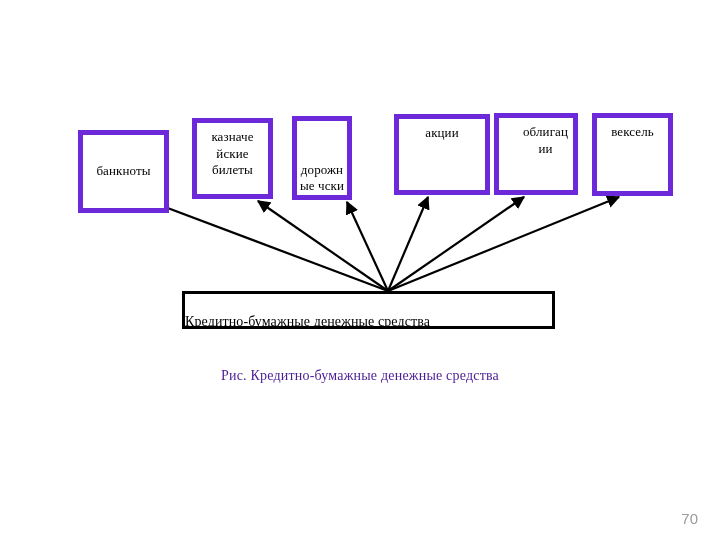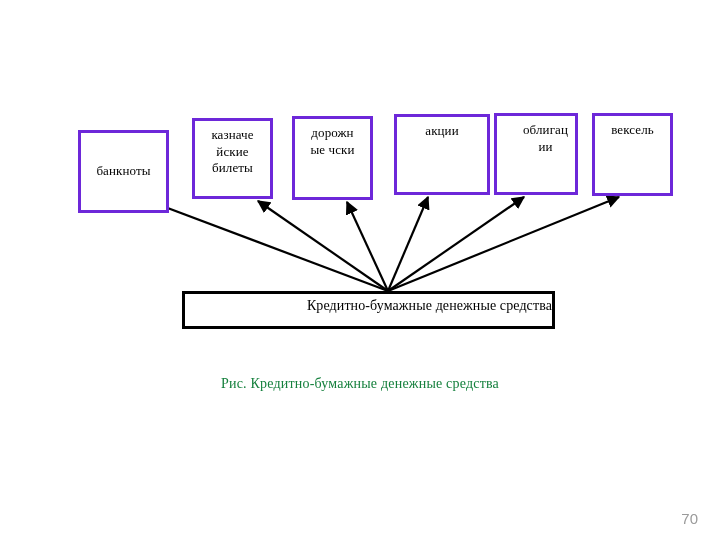--- a/index.html
+++ b/index.html
@@ -23,21 +23,21 @@
     position: absolute;
     left: 0;
     top: 0;
     width: 720px;
     height: 540px;
   }
   .node-box {
     position: absolute;
     box-sizing: border-box;
     background: #ffffff;
-    border: 3px solid #6d28d9;
+    border: 5px solid #6d28d9;
     display: flex;
     align-items: flex-start;
     justify-content: center;
     padding-top: 6px;
     z-index: 3;
   }
   .node-label {
     font-family: "Liberation Serif", "DejaVu Serif", serif;
     font-size: 13px;
     line-height: 1.28;
@@ -50,40 +50,40 @@
     align-items: center;
     padding-top: 0;
   }
   #root-box {
     position: absolute;
     box-sizing: border-box;
     background: #ffffff;
     border: 3px solid #000000;
     display: flex;
     align-items: flex-start;
-    justify-content: flex-end;
-    padding-top: 4px;
+    justify-content: flex-start;
+    padding-top: 20px;
     z-index: 3;
   }
   #root-label {
     font-family: "Liberation Serif", "DejaVu Serif", serif;
     font-size: 14px;
     text-align: center;
     color: #000000;
     letter-spacing: 0.1px;
   }
   #figure-caption {
     position: absolute;
     left: 0;
-    top: 376px;
+    top: 368px;
     width: 720px;
     text-align: center;
     font-family: "Liberation Serif", "DejaVu Serif", serif;
     font-size: 14px;
-    color: #15803d;
+    color: #4c1d95;
     letter-spacing: 0.2px;
     z-index: 3;
   }
   #page-number {
     position: absolute;
     right: 22px;
     top: 510px;
     font-family: "Liberation Sans", "DejaVu Sans", sans-serif;
     font-size: 15px;
     color: #9a9a9a;
@@ -114,21 +114,21 @@
   <div class="node-box center-text" style="left: 78px; top: 130px; width: 91px; height: 83px;">
     <span class="node-label">банкноты</span>
   </div>
 
   <div class="node-box" style="left: 192px; top: 118px; width: 81px; height: 81px;">
     <span class="node-label">казначе
 йские
 билеты</span>
   </div>
 
-  <div class="node-box" style="left: 292px; top: 116px; width: 81px; height: 84px;">
+  <div class="node-box" style="left: 292px; top: 116px; width: 60px; height: 84px; align-items: flex-end;">
     <span class="node-label">дорожн
 ые чски</span>
   </div>
 
   <div class="node-box" style="left: 394px; top: 114px; width: 96px; height: 81px;">
     <span class="node-label">акции</span>
   </div>
 
   <div class="node-box" style="left: 494px; top: 113px; width: 84px; height: 82px; padding-left: 19px;">
     <span class="node-label">облигац

